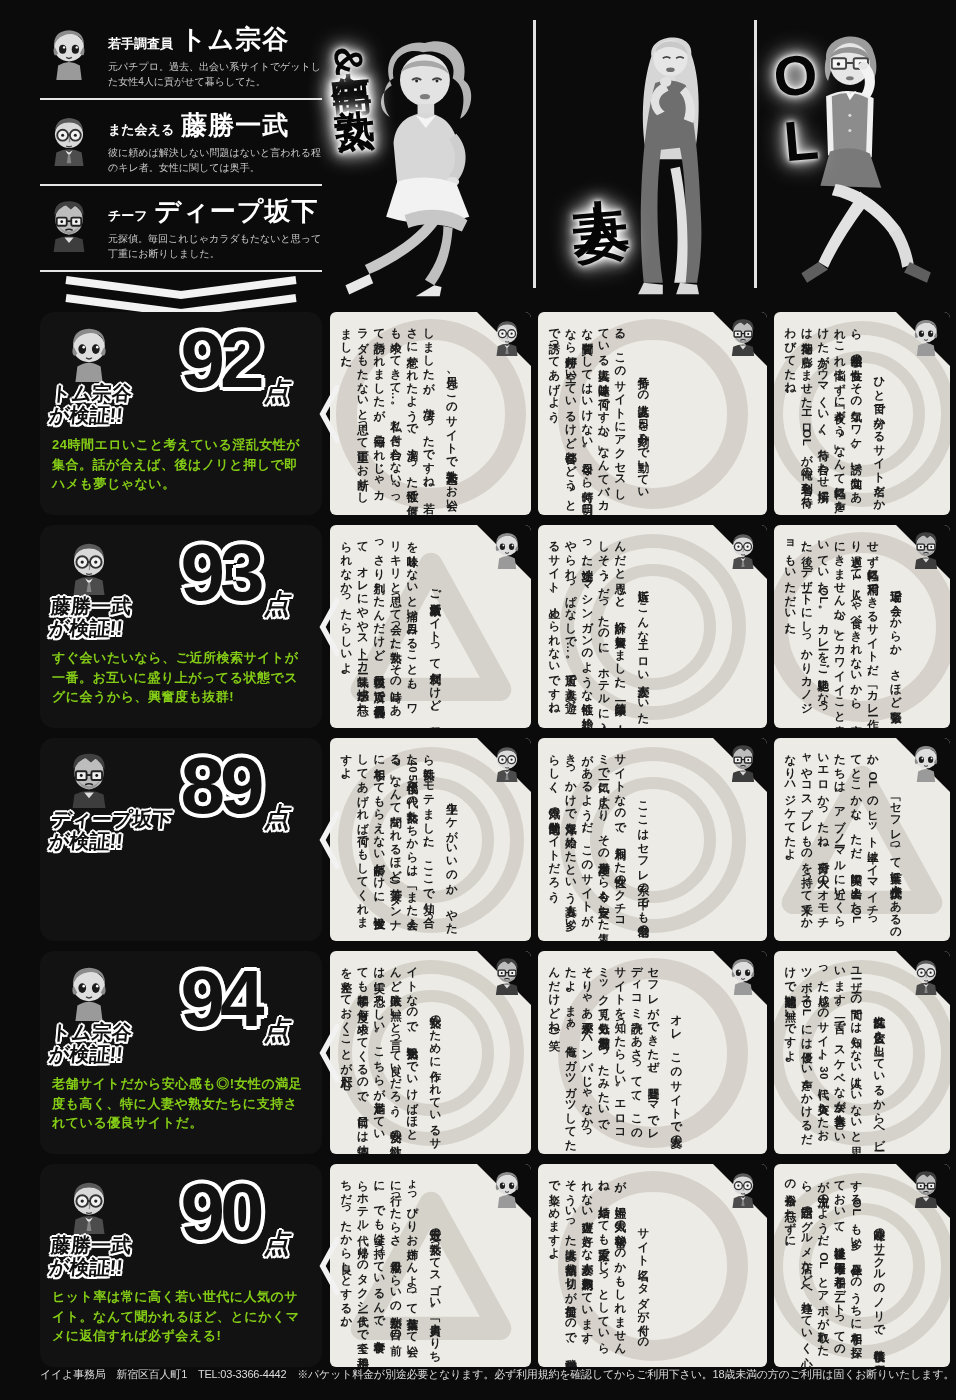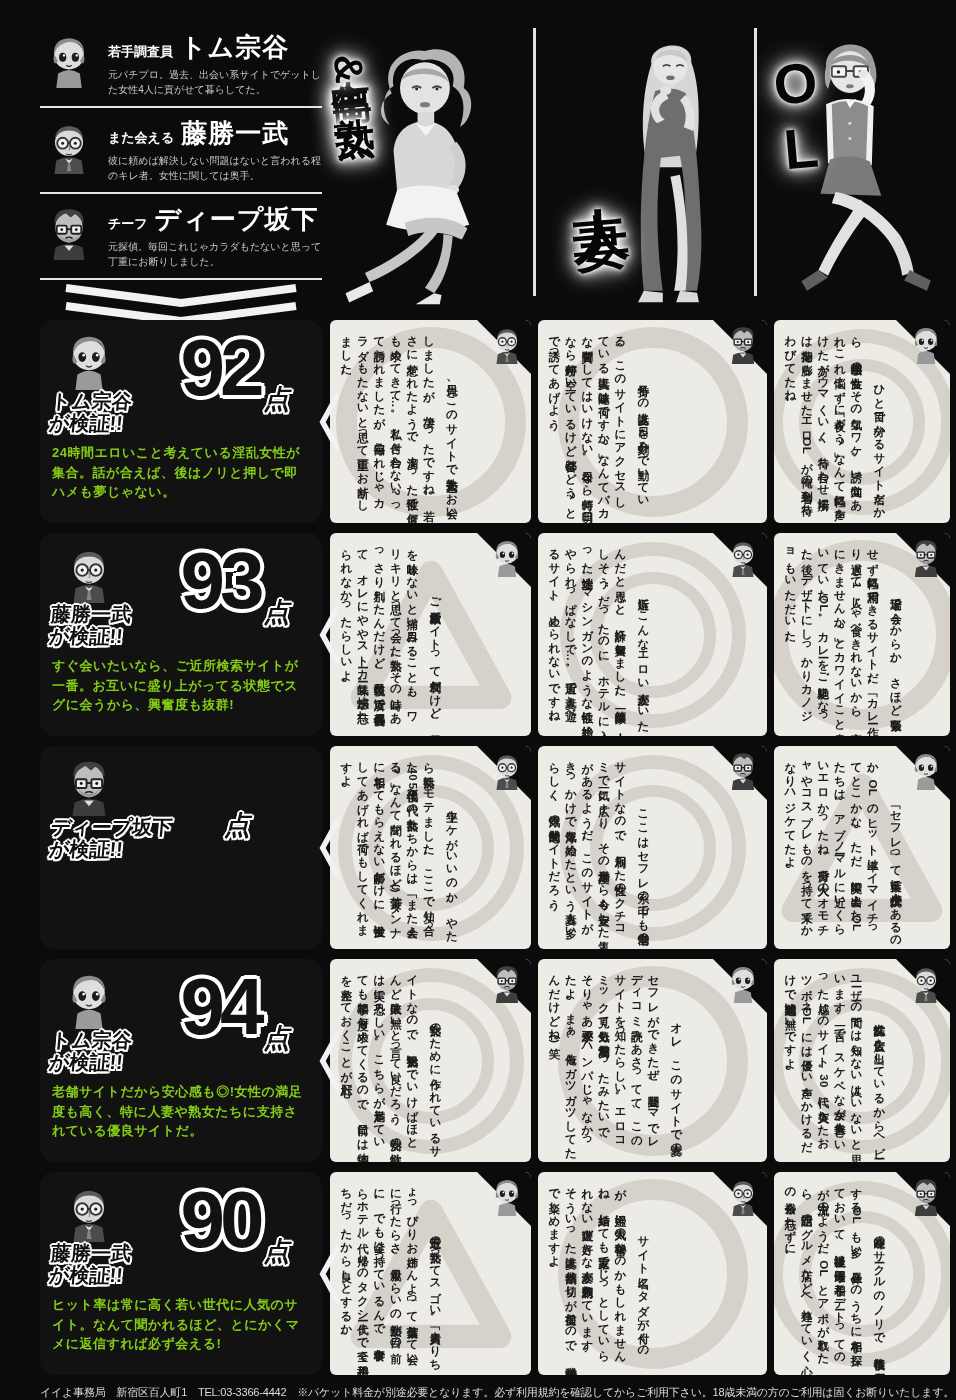--- a/index.html
+++ b/index.html
@@ -1,17 +1,17 @@
 <!DOCTYPE html>
 <html lang="ja"><head>
 <meta charset="utf-8">
 <style>
   html,body{margin:0;padding:0;background:#000;}
   .page{position:relative;width:956px;height:1400px;background:#0b0b0b;box-sizing:border-box;
-        padding:22px 6px 0 40px;overflow:hidden;font-family:"Liberation Sans",sans-serif;}
+        padding:14px 6px 0 40px;overflow:hidden;font-family:"Liberation Sans",sans-serif;}
 
   
   .top{display:flex;gap:8px;height:288px;}
   .profiles{width:282px;flex:none;display:flex;flex-direction:column;}
   .profile{display:flex;gap:10px;align-items:flex-start;padding:8px 0 9px;border-bottom:2px solid #e6e6e6;}
   .profile:last-of-type{border-bottom:none;}
   .pavatar{width:58px;height:58px;flex:none;}
   .pline{display:flex;align-items:baseline;gap:7px;white-space:nowrap;}
   .prole{font-size:13px;font-weight:700;color:#fff;}
   .pname{font-size:26px;font-weight:900;color:#fff;letter-spacing:1px;}
@@ -69,21 +69,21 @@
          padding:8px;font-size:11.5px;line-height:16.5px;letter-spacing:.4px;font-weight:600;color:#1c1c1c;}
   .vspacer{display:inline-block;width:30px;height:48px;}
   .mark{position:absolute;top:50%;left:50%;transform:translate(-50%,-50%);z-index:1;opacity:.8;}
   .m-circle{width:148px;height:148px;border:21px solid #cfccc4;border-radius:50%;}
   .m-double-circle{width:158px;height:158px;border:14px solid #cfccc4;border-radius:50%;position:absolute;}
   .m-double-circle::after{content:"";position:absolute;inset:16px;border:12px solid #cfccc4;border-radius:50%;}
   .m-triangle svg{width:168px;height:156px;display:block;}
   .m-triangle polygon{fill:none;stroke:#cfccc4;stroke-width:15;stroke-linejoin:round;}
 
   
-  .footer{margin-top:10px;font-size:11px;color:#dedede;white-space:nowrap;letter-spacing:-.2px;}
+  .footer{margin-top:0;font-size:11px;color:#dedede;white-space:nowrap;letter-spacing:-.2px;}
 </style>
 </head>
 <body>
 
 <svg width="0" height="0" style="position:absolute" aria-hidden="true">
   <defs>
     <symbol id="av-tom" viewBox="0 0 64 64">
       <path d="M20 48 Q32 40 44 48 L46 64 L18 64 Z" fill="#9a9a9a"></path>
       <ellipse cx="32" cy="28" rx="16.5" ry="15.5" fill="#dedede"></ellipse>
       <path d="M15.5 28 Q14 10 32 9 Q50 10 48.5 28 Q47 16 40 14.5 Q33 12 26 15 Q17.5 18 15.5 28 Z" fill="#8b8b8b"></path>
@@ -374,20 +374,21 @@
         <div class="panel-left">
           <svg class="avatar-lg" viewBox="0 0 64 64">
                 <use href="#av-deep"></use>
               </svg>
           <div class="verify">
             <span class="vname">ディープ坂下</span>
             <span class="vlabel">が検証!!</span>
           </div>
         </div>
         <div class="score">
+          <span class="num">89</span>
           <span class="unit">点</span>
         </div>
       </div>
       <div class="notch">
         <svg viewBox="0 0 22 64">
               <polyline points="20,3 4,32 20,61" fill="none" stroke="#f2f2f2" stroke-width="6" stroke-linecap="round"></polyline>
             </svg>
       </div>
     </div>
     <div class="boxes">

